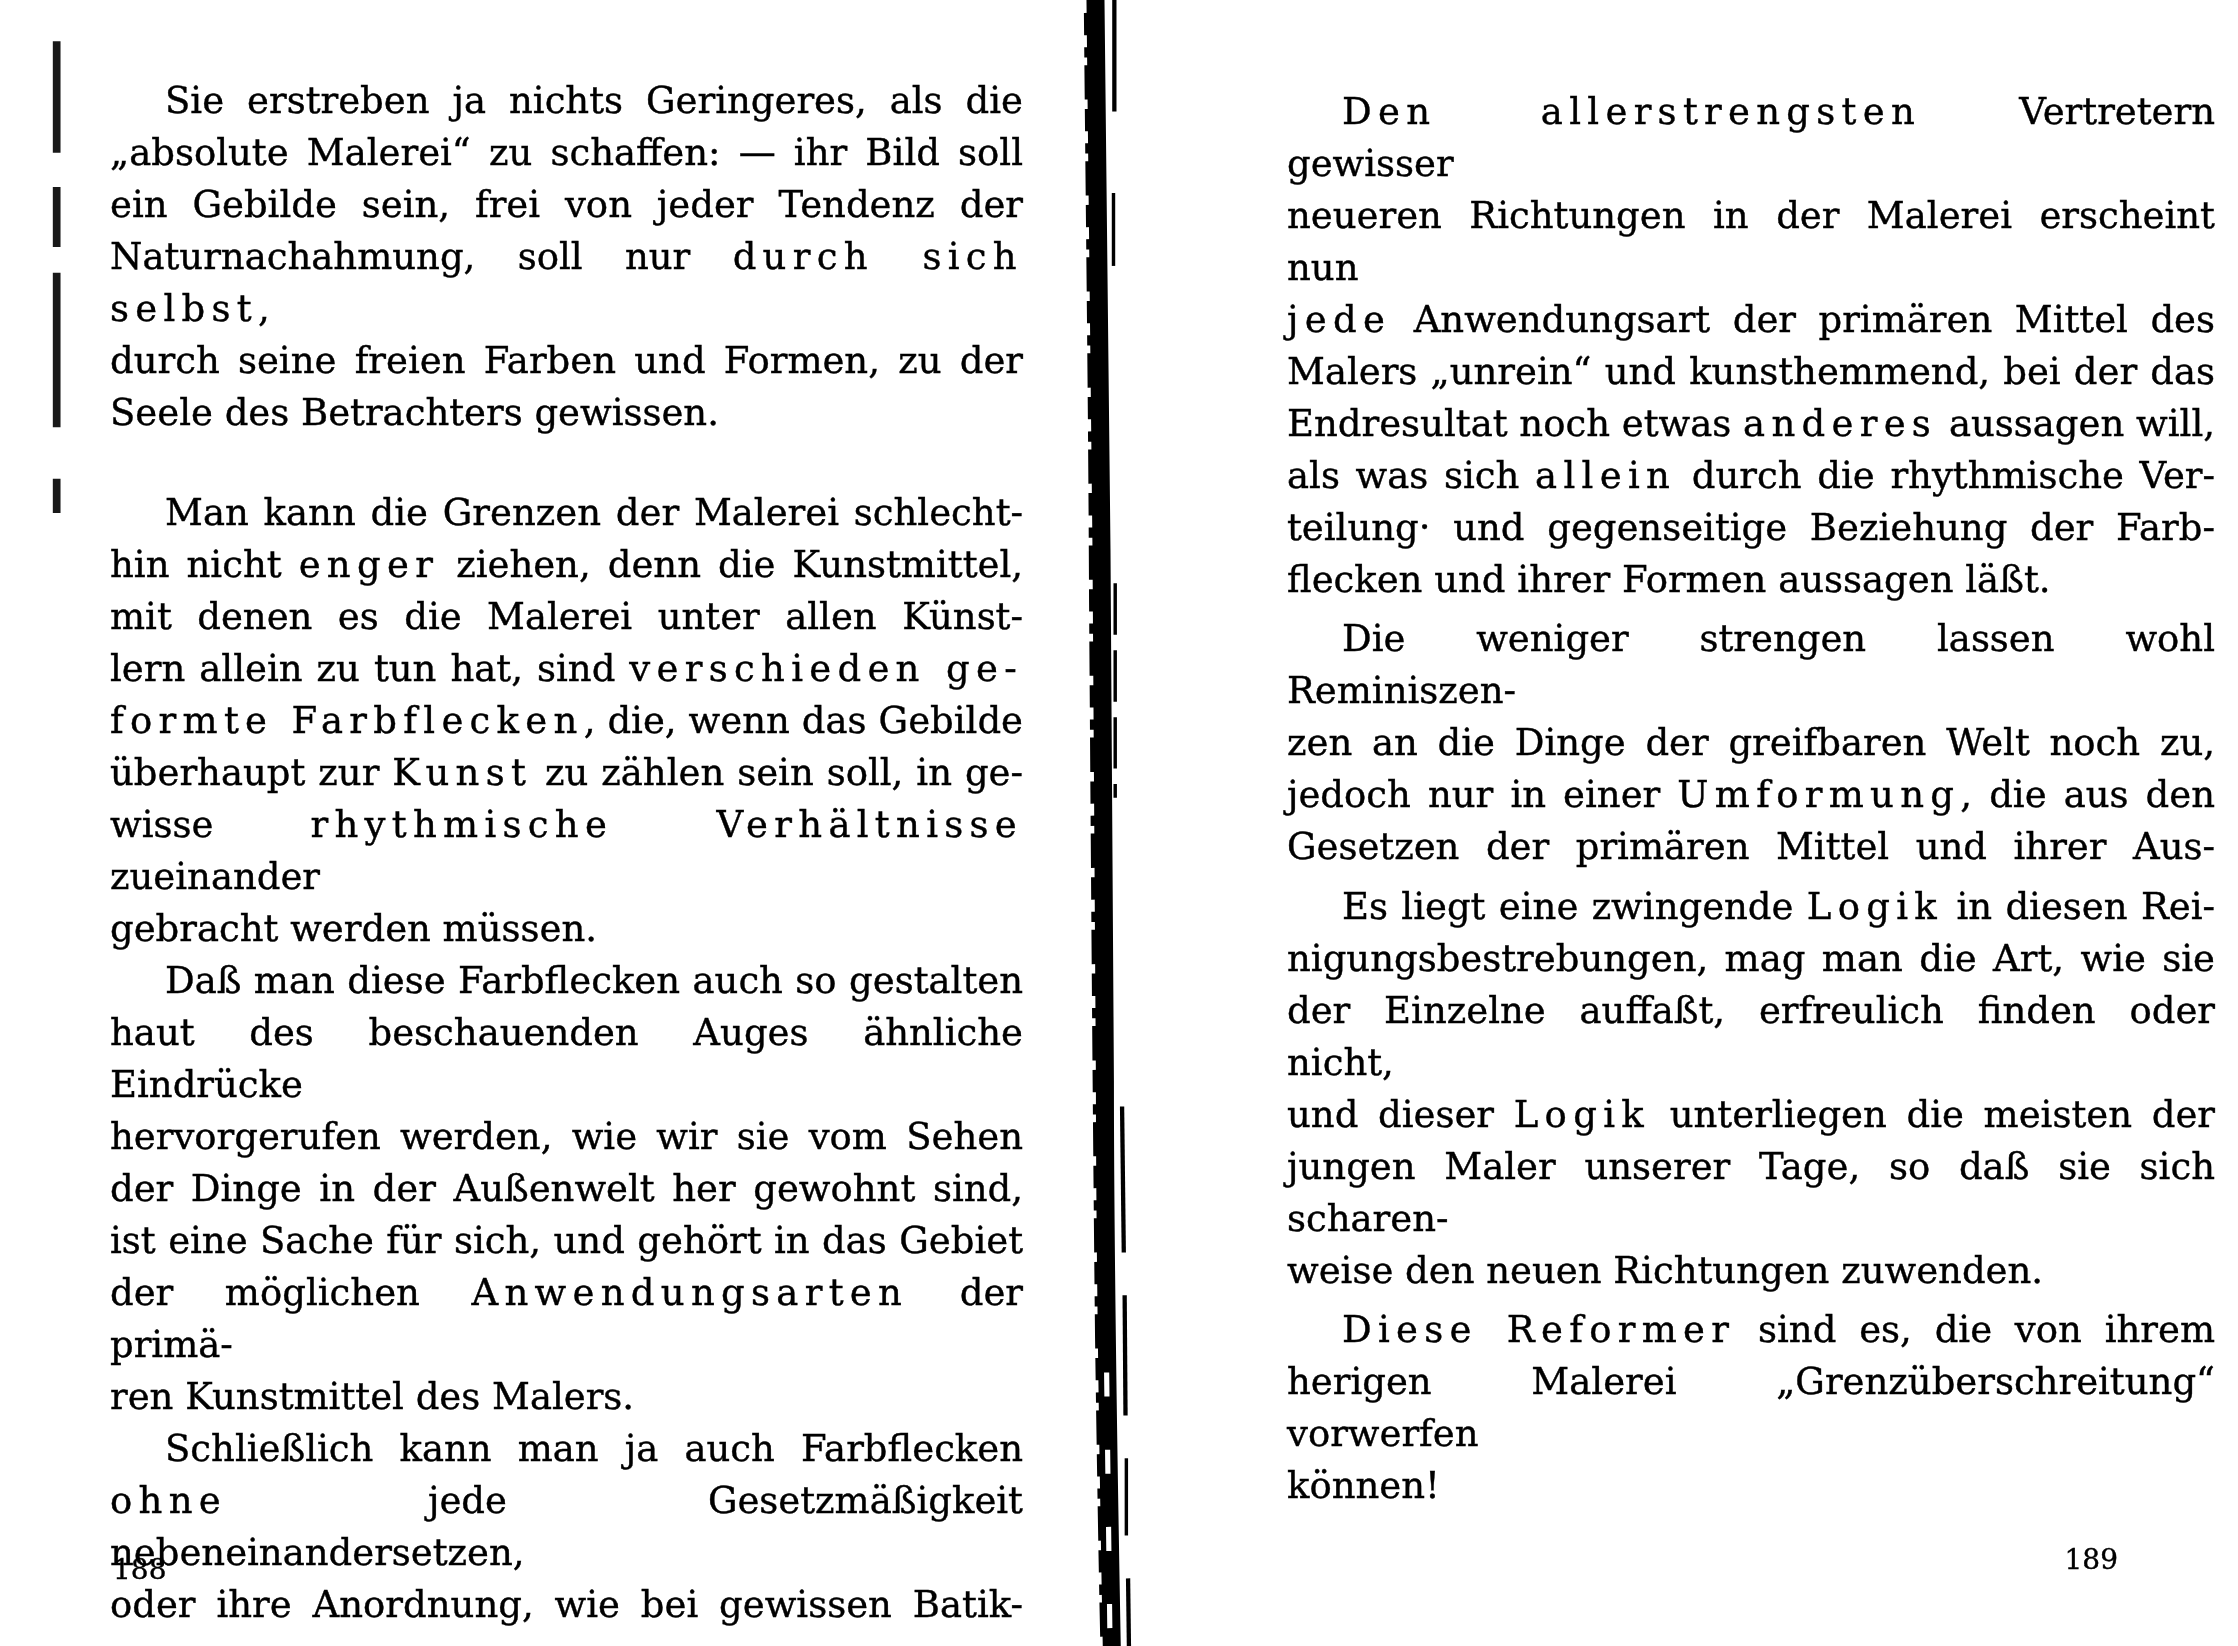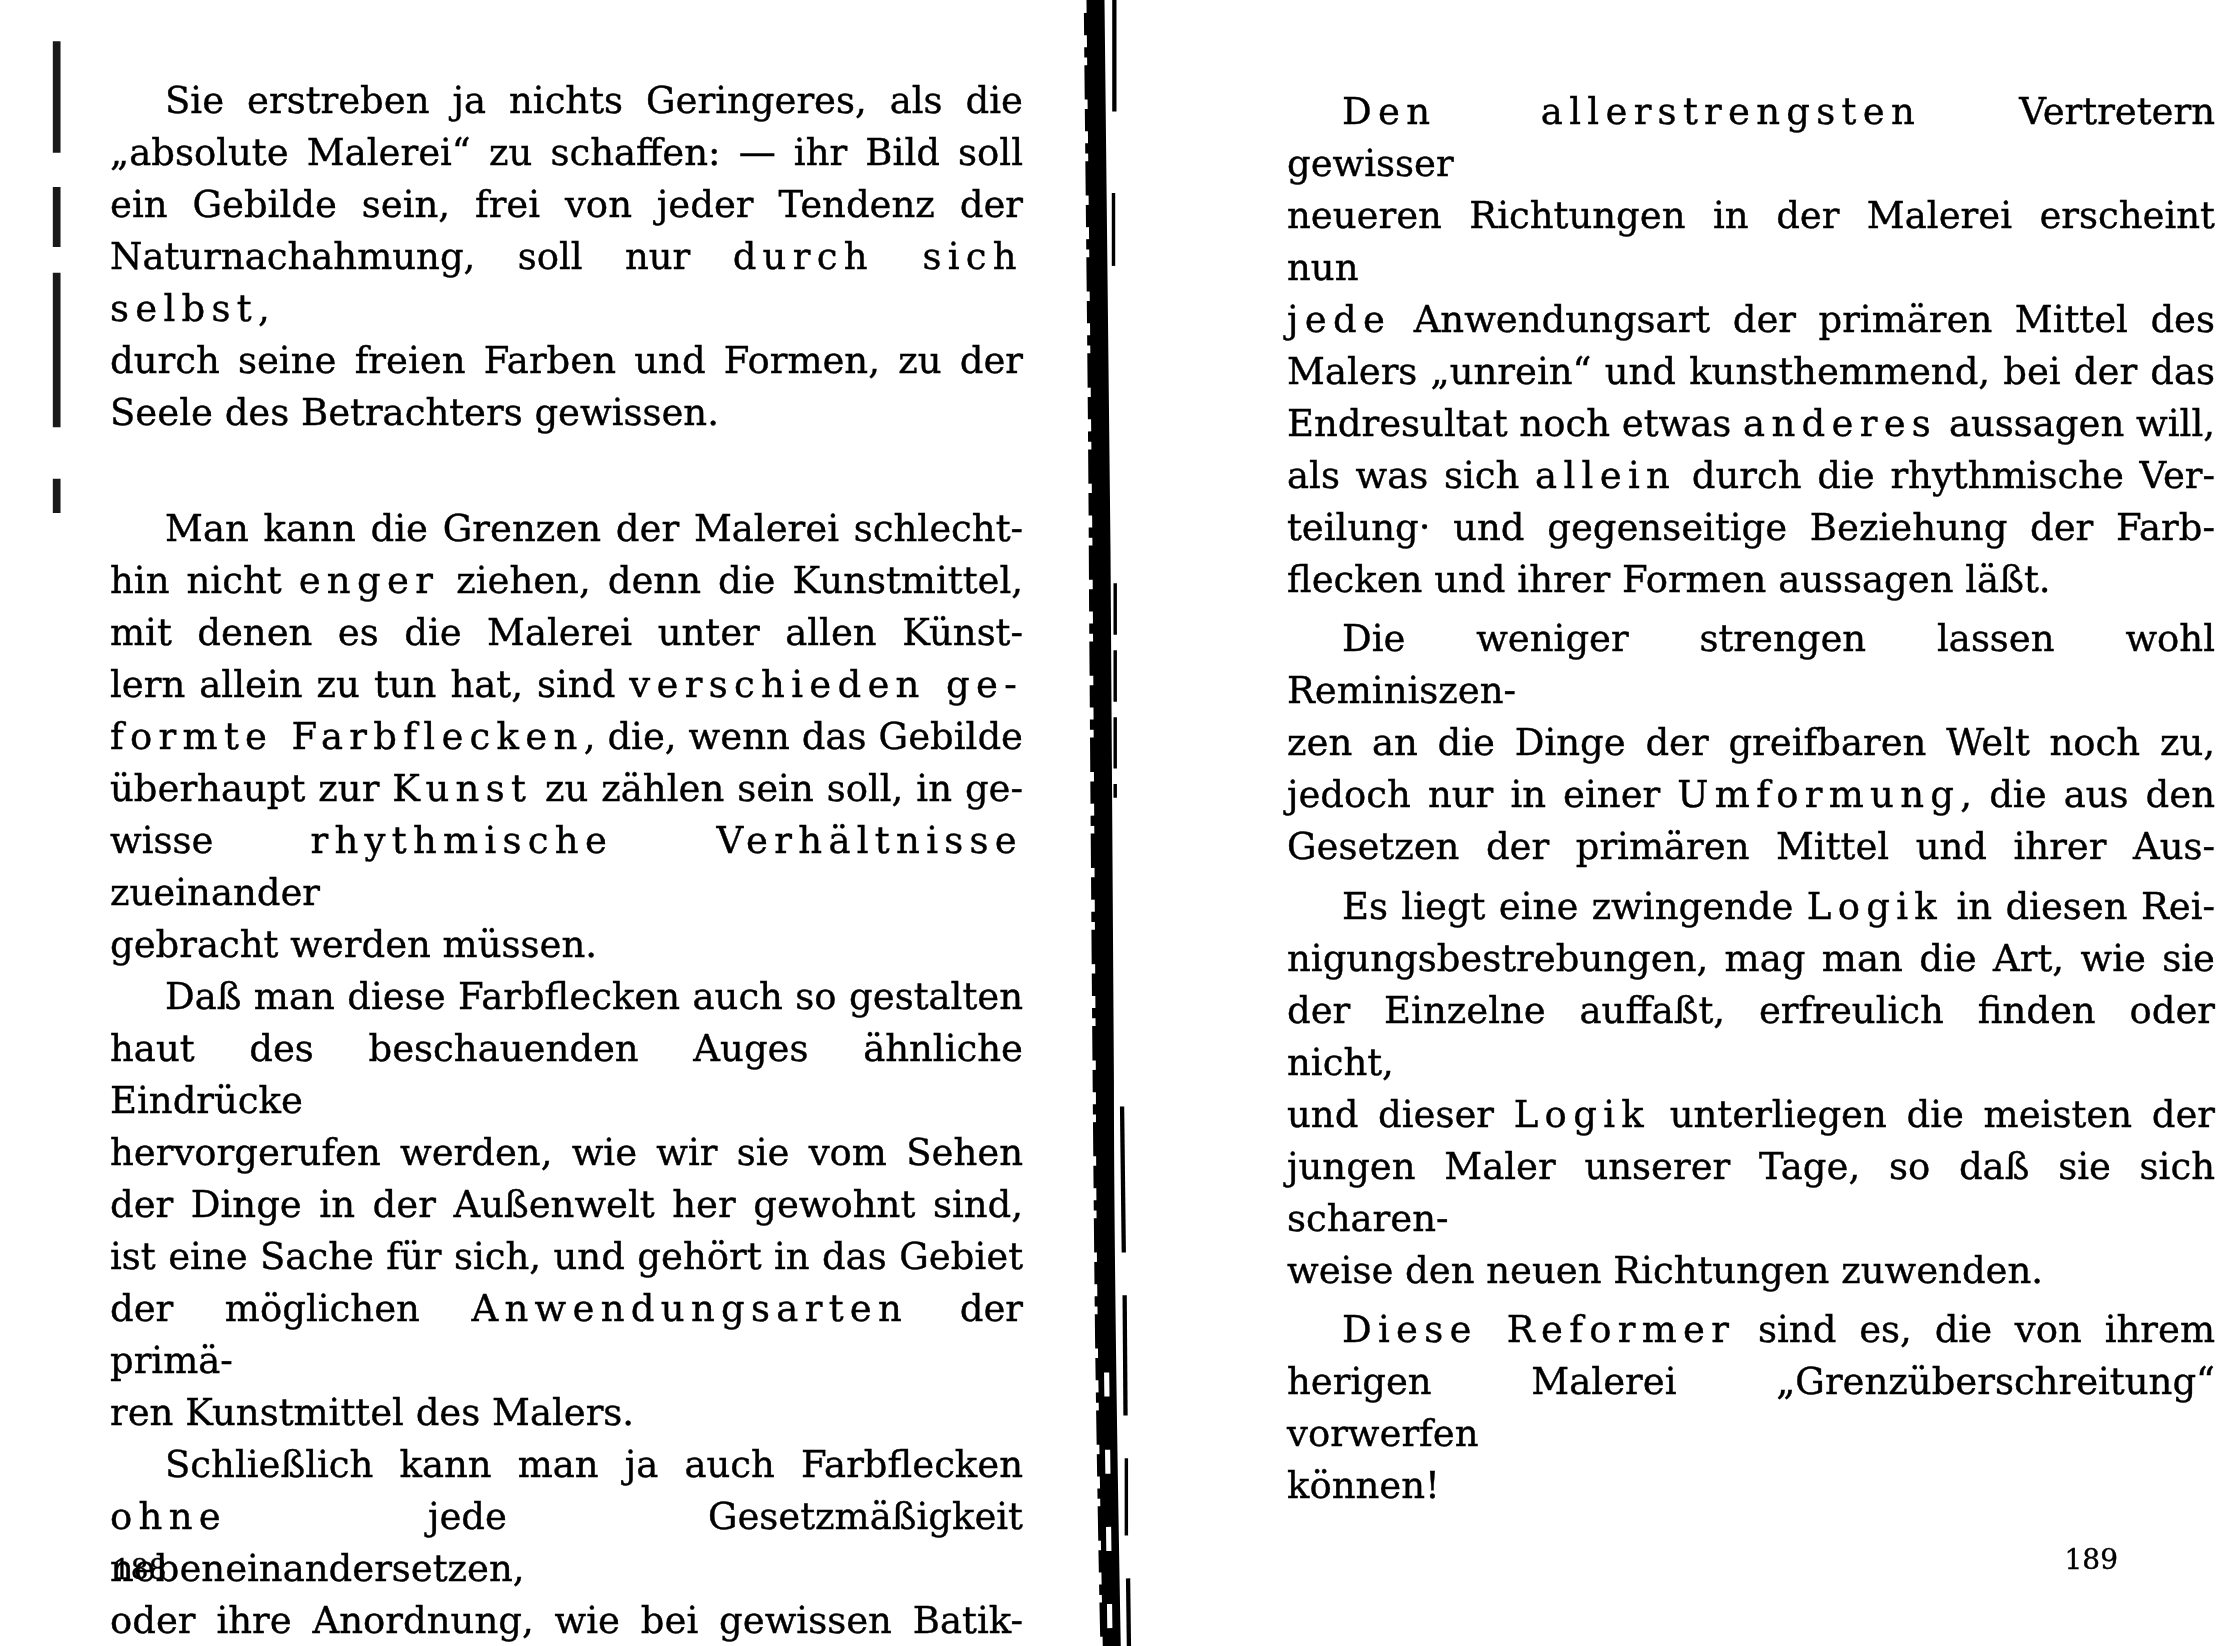--- a/index.html
+++ b/index.html
@@ -36,21 +36,21 @@
   <section class="page left">
     <div class="text-col">
         <div class="para">
           <div class="line first"><span>Sie erstreben ja nichts Geringeres, als die</span></div>
           <div class="line"><span>„absolute Malerei“ zu schaffen: — ihr Bild soll</span></div>
           <div class="line"><span>ein Gebilde sein, frei von jeder Tendenz der</span></div>
           <div class="line"><span>Naturnachahmung, soll nur </span><span class="sp">durch sich selbst</span><span>,</span></div>
           <div class="line"><span>durch seine freien Farben und Formen, zu der</span></div>
           <div class="line last"><span>Seele des Betrachters gewissen.</span></div>
         </div>
-        <div class="para" style="margin-top: 64px;">
+        <div class="para" style="margin-top: 48px;">
           <div class="line first"><span>Man kann die Grenzen der Malerei schlecht-</span></div>
           <div class="line"><span>hin nicht </span><span class="sp">enger</span><span> ziehen, denn die Kunstmittel,</span></div>
           <div class="line"><span>mit denen es die Malerei unter allen Künst-</span></div>
           <div class="line"><span>lern allein zu tun hat, sind </span><span class="sp">verschieden ge-</span></div>
           <div class="line"><span class="sp">formte Farbflecken</span><span>, die, wenn das Gebilde</span></div>
           <div class="line"><span>überhaupt zur </span><span class="sp">Kunst</span><span> zu zählen sein soll, in ge-</span></div>
           <div class="line"><span>wisse </span><span class="sp">rhythmische Verhältnisse</span><span> zueinander</span></div>
           <div class="line last"><span>gebracht werden müssen.</span></div>
         </div>
         <div class="para">

